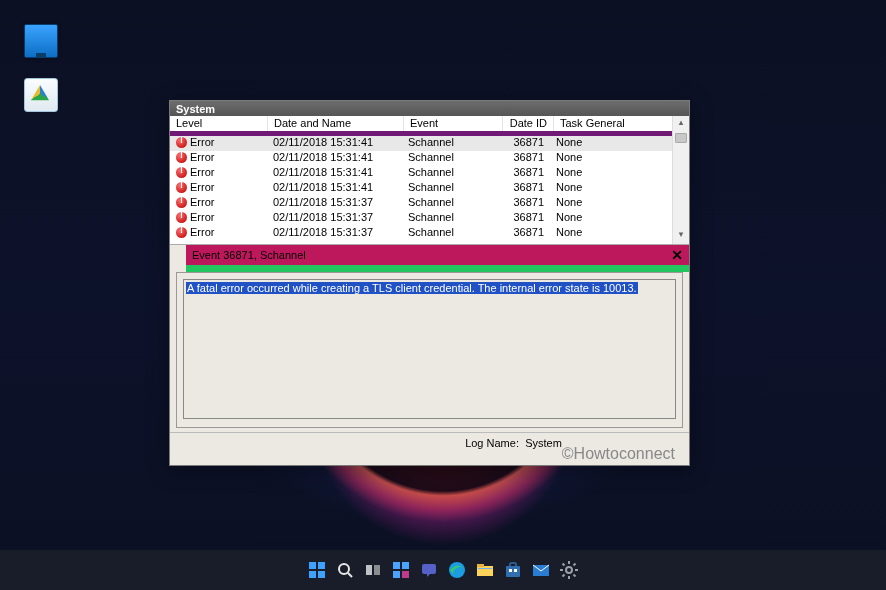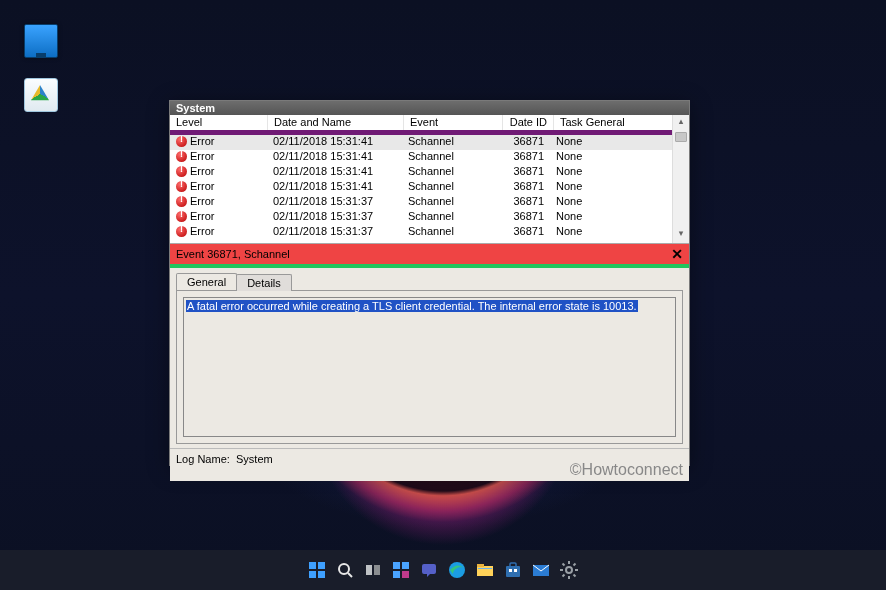--- a/index.html
+++ b/index.html
@@ -37,30 +37,30 @@
   .c-lvl{width:85px}.c-dt{width:123px}.c-src{width:86px}.c-eid{width:38px;text-align:right}.c-cat{flex:1}
   .gbody{overflow:hidden;height:111px;}
   .grow{display:flex;height:15px;align-items:flex-start;}
   .grow:first-child{background:#e8e8e8;}
   .grow div{padding:0 6px;font-size:11px;white-space:nowrap;}
   .erricon{display:inline-block;width:11px;height:11px;border-radius:50%;background:radial-gradient(circle at 35% 30%,#ff6b6b,#b80000);margin-right:3px;position:relative;vertical-align:-2px;}
   .erricon::after{content:"!";position:absolute;left:0;right:0;text-align:center;top:-2px;color:#fff;font-weight:bold;font-size:9px;}
   .vscroll{position:absolute;right:0;top:0;bottom:0;width:16px;background:#f0f0f0;border-left:1px solid #ddd;}
   .vscroll .up,.vscroll .dn{height:16px;background:#f0f0f0;text-align:center;color:#666;font-size:9px;line-height:13px;}
   .vscroll .thumb{position:absolute;top:17px;left:2px;right:2px;height:8px;background:#c8c8c8;border:1px solid #aaa;border-radius:1px;}
-  .det-head{background:#ef4444;padding:3px 6px;font-size:11px;display:flex;justify-content:space-between;align-items:center;border-bottom:4px solid #22c55e;height:14px;}
+  .det-head{background:#be185d;padding:3px 6px;font-size:11px;display:flex;justify-content:space-between;align-items:center;border-bottom:7px solid #22c55e;height:14px;margin-left:16px;}
   .det-head .x{font-weight:bold;font-size:14px;cursor:default;}
   .tabs{display:flex;padding:5px 6px 0;background:#ece9e3;}
   .tab{padding:2px 10px;font-size:11px;border:1px solid #999;border-bottom:none;background:#f5f3ef;margin-right:-1px;border-radius:2px 2px 0 0;position:relative;}
   .tab.active{background:#ece9e3;z-index:1;}
   .tab.inactive{background:#e0ddda;top:1px;}
   .det-body{flex:1;margin:0 6px 4px;border:1px solid #999;background:#ece9e3;padding:6px;display:flex;flex-direction:column;}
   .msgbox{border:1px solid #888;background:#ece9e3;height:134px;padding:2px;}
   .hlmsg{background:#2052c5;color:#fff;display:inline;font-size:11px;padding:0 1px;}
-  .logrow{display:flex;padding:4px 6px 2px;font-size:11px;background:#ece9e3;border-top:1px solid #bbb;justify-content:space-between;}
+  .logrow{display:flex;padding:4px 14px 2px;font-size:11px;background:#ece9e3;border-top:1px solid #bbb;justify-content:flex-end;}
   .logrow .l{display:flex;}
   .logrow .l span:first-child{width:60px;}
   .wm{color:#888;font-size:16px;margin-top:8px;}
   
   .taskbar{position:absolute;left:0;right:0;bottom:0;height:40px;background:rgba(28,32,44,.85);backdrop-filter:blur(6px);display:flex;justify-content:center;align-items:center;gap:4px;z-index:5;}
   .tb{width:24px;height:24px;border-radius:3px;display:flex;align-items:center;justify-content:center;}
   .tb svg{width:20px;height:20px;}
 </style>
 </head>
 <body>
@@ -142,24 +142,20 @@
         <div class="thumb"></div>
         <div class="dn" style="position:absolute;bottom:0;left:0;right:0">▾</div>
       </div>
     </div>
 
     <div class="det-head">
       <span>Event 36871, Schannel</span>
       <span class="x">✕</span>
     </div>
 
-    <div class="tabs">
-      <div class="tab active">General</div>
-      <div class="tab inactive">Details</div>
-    </div>
 
     <div class="det-body">
       <div class="msgbox">
         <span class="hlmsg">A fatal error occurred while creating a TLS client credential. The internal error state is 10013.</span>
       </div>
     </div>
 
     <div class="logrow">
       <div class="l">
         <span>Log Name:</span>

